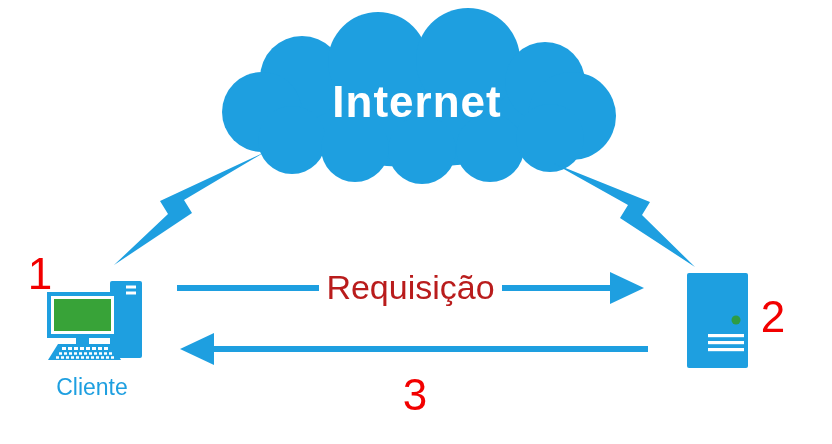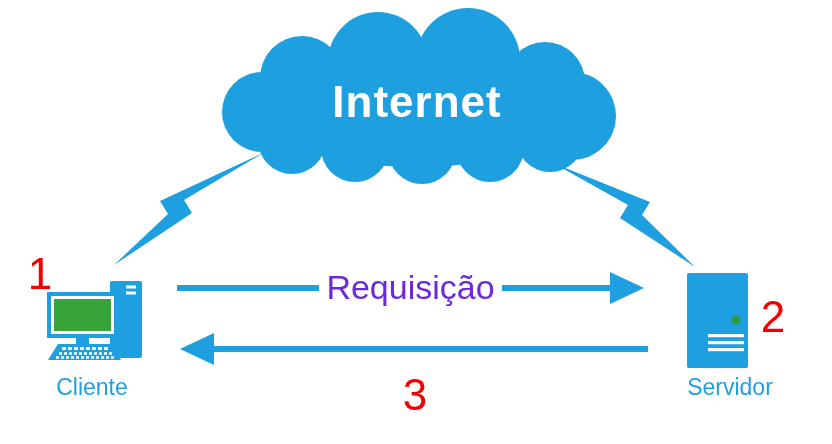--- a/index.html
+++ b/index.html
@@ -20,21 +20,21 @@
   .node-label{color:#1E9FE0;font-size:23px;font-weight:300;text-align:center;}
   .cliente{left:22px;top:376px;width:140px;}
   .servidor{left:650px;top:376px;width:160px;}
   .flow-label-wrap{
     position:absolute;display:flex;align-items:center;justify-content:center;
     height:44px;
   }
   .flow-req{left:177px;top:266px;width:467px;}
   .flow-res{left:180px;top:327px;width:468px;}
   .flow-label-wrap span{
-    background:#ffffff;padding:0 7px;color:#6d28d9;
+    background:#ffffff;padding:0 7px;color:#b91c1c;
     font-size:34px;font-weight:300;line-height:1.1;
   }
 </style>
 </head>
 <body>
 
 <div class="canvas">
 
   <svg width="832" height="444" viewBox="0 0 832 444">
 
@@ -96,14 +96,13 @@
 
   <div class="abs num num1">1</div>
   <div class="abs num num2">2</div>
   <div class="abs num num3">3</div>
 
   <div class="flow-label-wrap flow-req">
     <span>Requisição</span>
   </div>
 
   <div class="abs node-label cliente">Cliente</div>
-  <div class="abs node-label servidor">Servidor</div>
 </div>
 
 </body></html>

